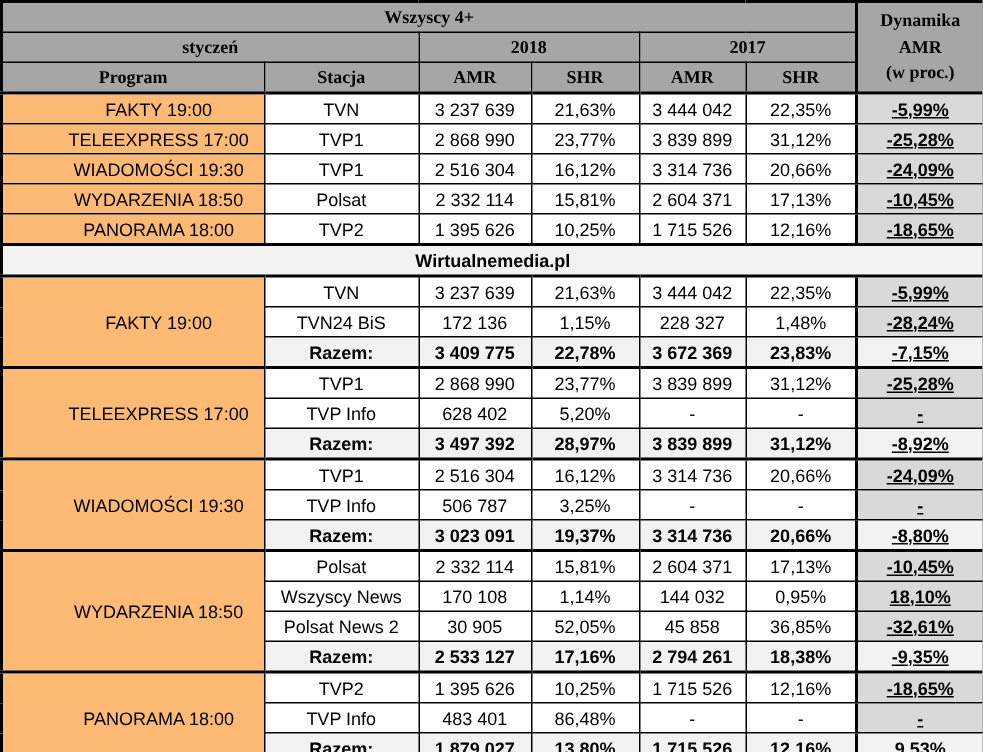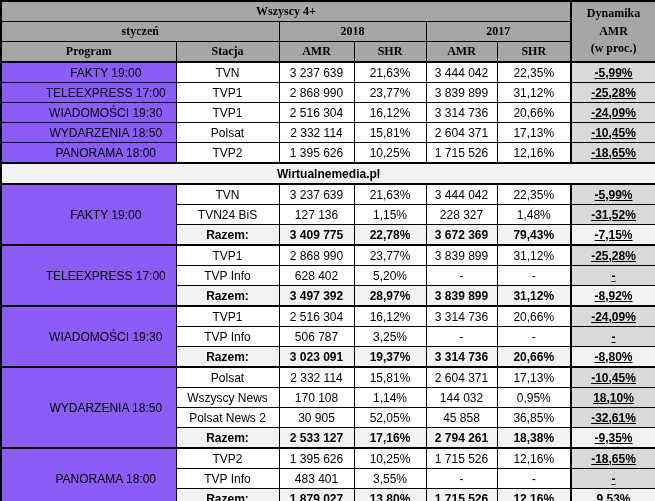--- a/index.html
+++ b/index.html
@@ -19,21 +19,21 @@
     height: 19px;
     padding: 0 2px;
     overflow: hidden;
   }
   .hd { background: var(--header-bg, #a6a6a6); font-weight: bold; font-family: Liberation Serif, serif; }
   tr.razem td { background: var(--subtotal-bg, #f2f2f2); font-weight: bold; }
   td.source-cell { background: var(--subtotal-bg, #f2f2f2); font-weight: bold; }
   td.dyn { background: var(--dynamics-bg, #d9d9d9); font-weight: bold; border-left: 2px solid #000; text-decoration: underline; }
   td.dyn-h { border-left: 2px solid #000; white-space: pre-line; line-height: 1.45; }
   tr.thick td { border-top: 2px solid #000; }
-  td.prog { background: #8b5cf6; padding-left: 36px; }
+  td.prog { background: #fdba74; padding-left: 36px; }
 </style>
 </head>
 <body>
 
 <table>
   <colgroup>
     <col style="width:175px">
       <col style="width:103px">
       <col style="width:75px">
     <col style="width:72px">
@@ -118,32 +118,32 @@
       <td rowspan="3" class="prog">FAKTY 19:00</td>
       <td>TVN</td>
       <td>3 237 639</td>
       <td>21,63%</td>
       <td>3 444 042</td>
       <td>22,35%</td>
       <td class="dyn">-5,99%</td>
     </tr>
     <tr>
       <td>TVN24 BiS</td>
-      <td>127 136</td>
+      <td>172 136</td>
       <td>1,15%</td>
       <td>228 327</td>
       <td>1,48%</td>
-      <td class="dyn">-31,52%</td>
+      <td class="dyn">-28,24%</td>
     </tr>
     <tr class="razem">
       <td>Razem:</td>
       <td>3 409 775</td>
       <td>22,78%</td>
       <td>3 672 369</td>
-      <td>79,43%</td>
+      <td>23,83%</td>
       <td class="dyn">-7,15%</td>
     </tr>
 
     <tr class="thick">
       <td rowspan="3" class="prog">TELEEXPRESS 17:00</td>
       <td>TVP1</td>
       <td>2 868 990</td>
       <td>23,77%</td>
       <td>3 839 899</td>
       <td>31,12%</td>
@@ -231,21 +231,21 @@
       <td>TVP2</td>
       <td>1 395 626</td>
       <td>10,25%</td>
       <td>1 715 526</td>
       <td>12,16%</td>
       <td class="dyn">-18,65%</td>
     </tr>
     <tr>
       <td>TVP Info</td>
       <td>483 401</td>
-      <td>3,55%</td>
+      <td>86,48%</td>
       <td>-</td>
       <td>-</td>
       <td class="dyn">-</td>
     </tr>
     <tr class="razem">
       <td>Razem:</td>
       <td>1 879 027</td>
       <td>13,80%</td>
       <td>1 715 526</td>
       <td>12,16%</td>

